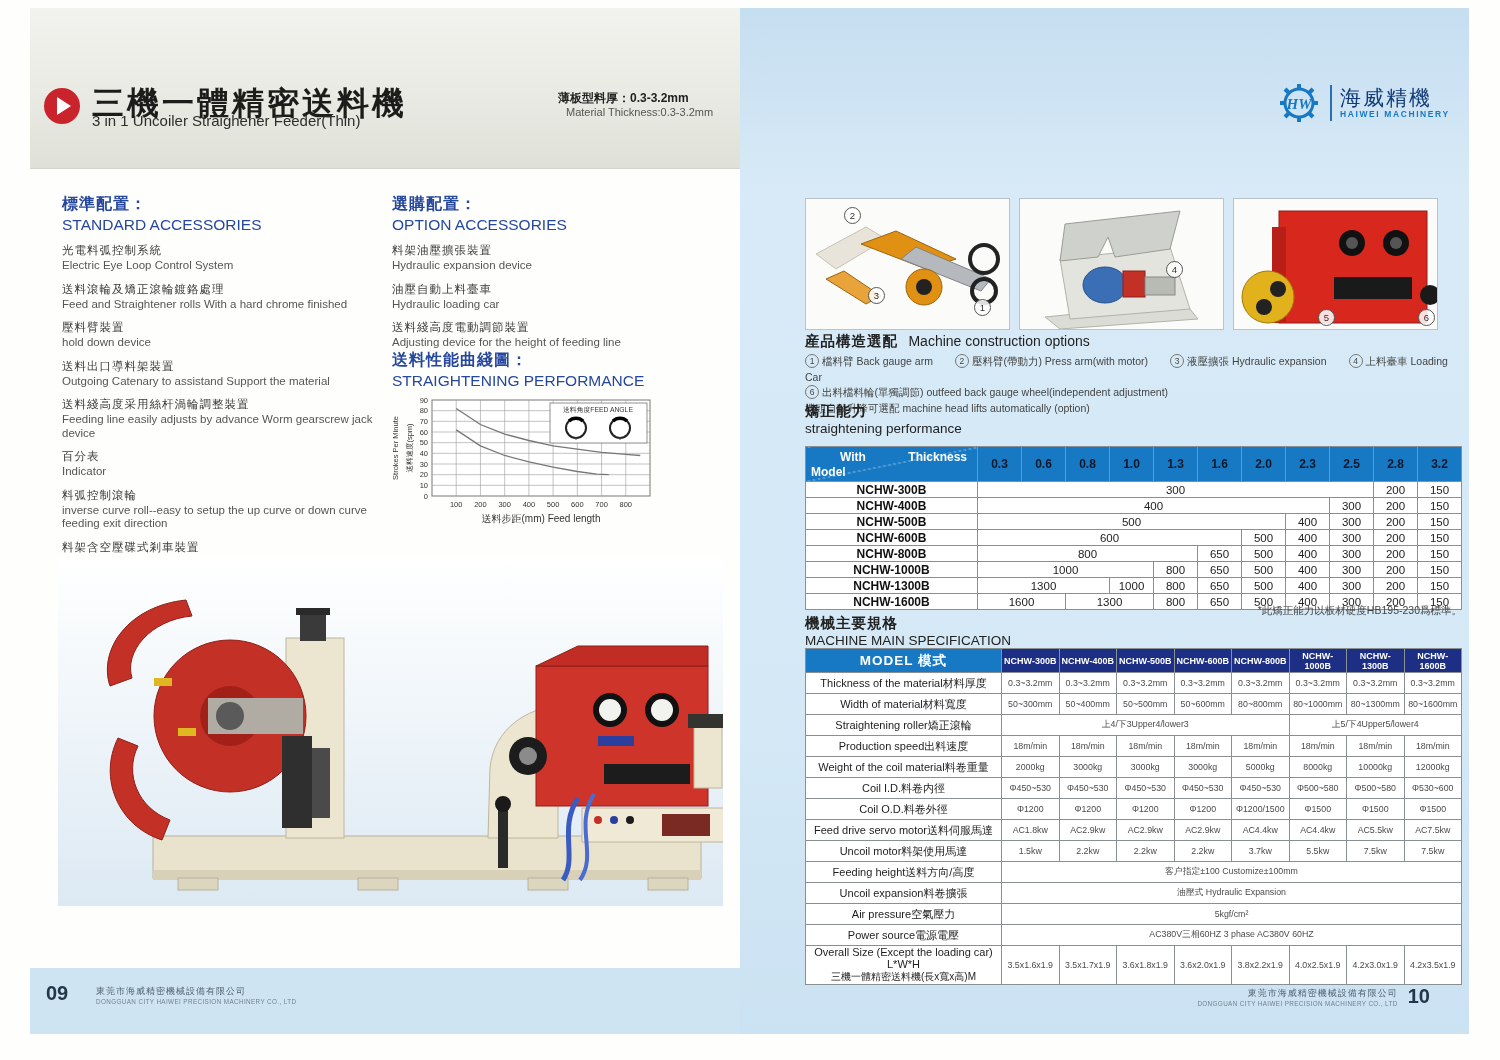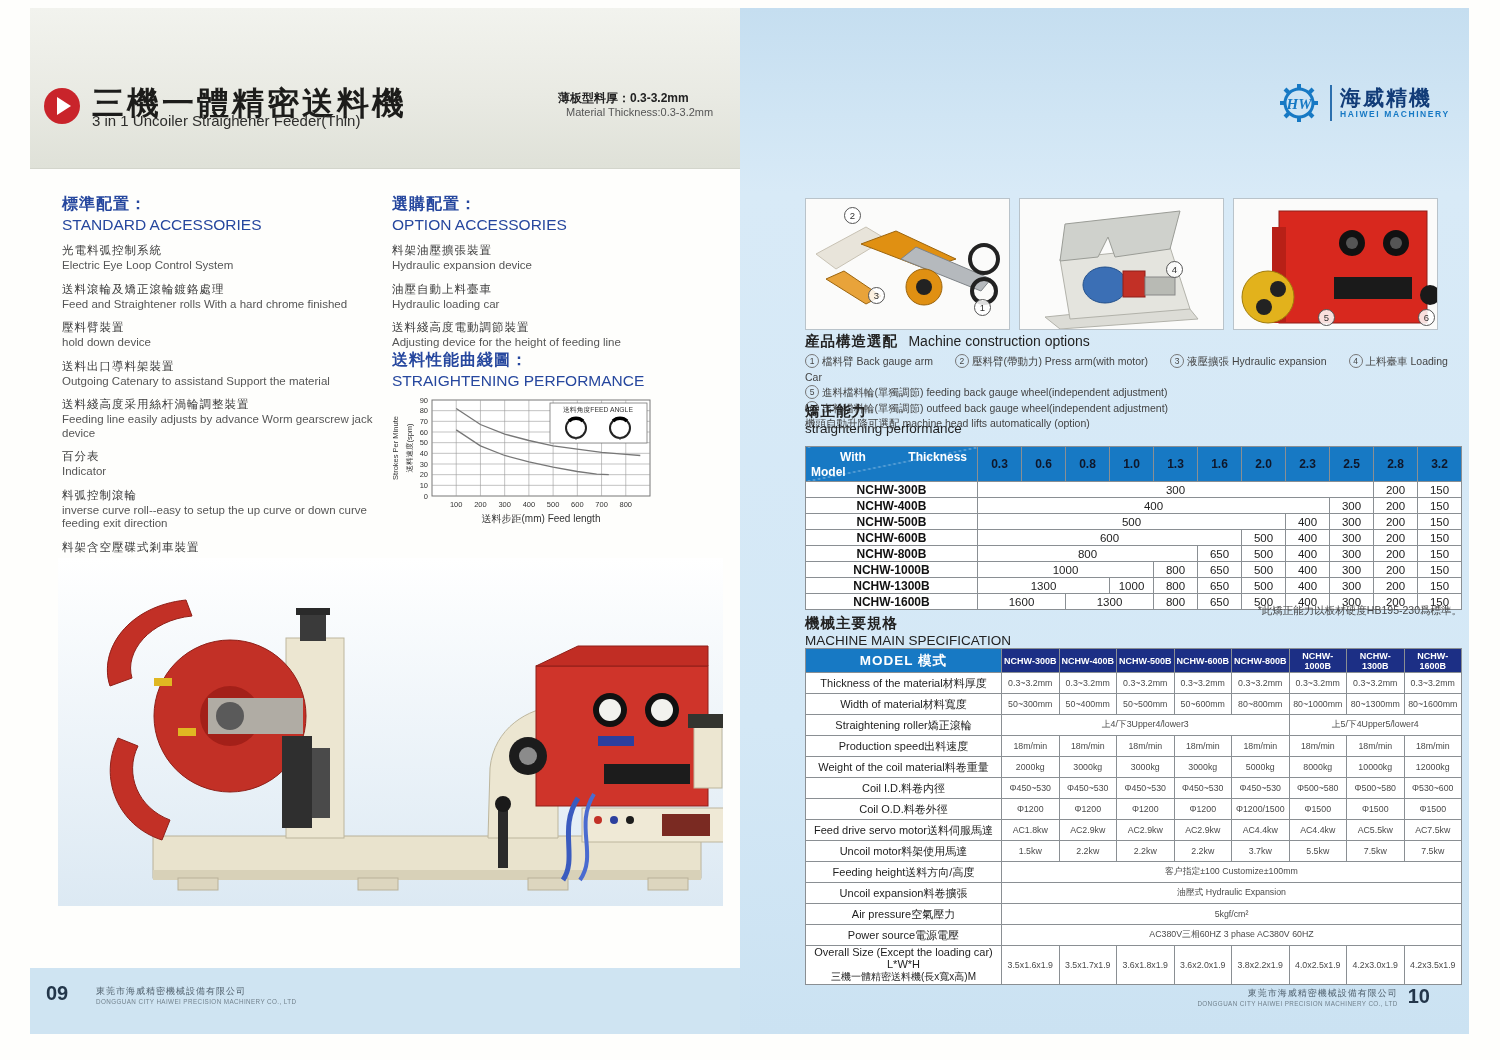--- a/index.html
+++ b/index.html
@@ -16,21 +16,21 @@
   
   .play{position:absolute;left:44px;top:88px;width:36px;height:36px;border-radius:50%;background:#c9242b;}
   .play .tri{position:absolute;left:13px;top:9px;width:0;height:0;border-left:14px solid #fff;
              border-top:9px solid transparent;border-bottom:9px solid transparent;}
   .title-zh{position:absolute;left:92px;top:82px;font-size:32px;font-weight:bold;color:#1c1c1a;letter-spacing:3px;}
   .title-en{position:absolute;left:92px;top:112px;font-size:15px;color:#2e2e2c;}
   .mat-zh{position:absolute;left:558px;top:90px;font-size:12px;font-weight:bold;color:#222;}
   .mat-en{position:absolute;left:558px;top:106px;font-size:11px;color:#555;padding-left:8px;}
   .logo{position:absolute;left:1278px;top:82px;display:flex;align-items:center;}
   .logo .divider{width:2px;height:36px;background:#2c6fae;margin:0 8px 0 6px;}
-  .logo-name-zh{font-size:21px;font-weight:bold;color:#123c78;letter-spacing:2px;line-height:22px;}
+  .logo-name-zh{font-size:21px;font-weight:normal;color:#123c78;letter-spacing:2px;line-height:22px;}
   .logo-name-en{font-size:8.5px;font-weight:bold;color:#1779c4;letter-spacing:1.6px;}
 
   
   .sec{position:absolute;}
   .sec-title-zh{font-size:16px;font-weight:bold;color:#26479e;letter-spacing:1px;}
   .sec-title-en{font-size:15.5px;color:#26479e;margin-top:1px;}
   .acc-item{margin-top:9px;}
   .acc-zh{font-size:11.5px;color:#3a3a3a;letter-spacing:1px;}
   .acc-en{font-size:11.5px;color:#565656;margin-top:1px;line-height:13.5px;}
 
@@ -359,21 +359,20 @@
     <span class="callout" style="left:84px;top:110px;">5</span>
     <span class="callout" style="left:184px;top:110px;">6</span>
   </div>
 
   <div class="constr-line1">
     <span class="constr-zh">産品構造選配</span>
     <span class="constr-en">Machine construction options</span>
   </div>
   <div class="notes" id="constr-notes">
       <div><span class="note-seg"><span class="circ-num">1</span>檔料臂 Back gauge arm</span><span class="note-seg"><span class="circ-num">2</span>壓料臂(帶動力) Press arm(with motor)</span><span class="note-seg"><span class="circ-num">3</span>液壓擴張 Hydraulic expansion</span><span class="note-seg"><span class="circ-num">4</span>上料臺車 Loading Car</span></div>
-      <div><span class="note-seg"><span class="circ-num">5</span>進料檔料輪(單獨調節) feeding back gauge wheel(independent adjustment)</span></div>
       <div><span class="note-seg"><span class="circ-num">6</span>出料檔料輪(單獨調節) outfeed back gauge wheel(independent adjustment)</span></div>
       <div><span class="note-seg">機頭自動升降可選配 machine head lifts automatically (option)</span></div>
     </div>
 
   <div class="straight-title">
     <div class="h2-zh">矯正能力</div>
     <div class="h2-en">straightening performance</div>
   </div>
   <table class="st-table">
       <colgroup>

